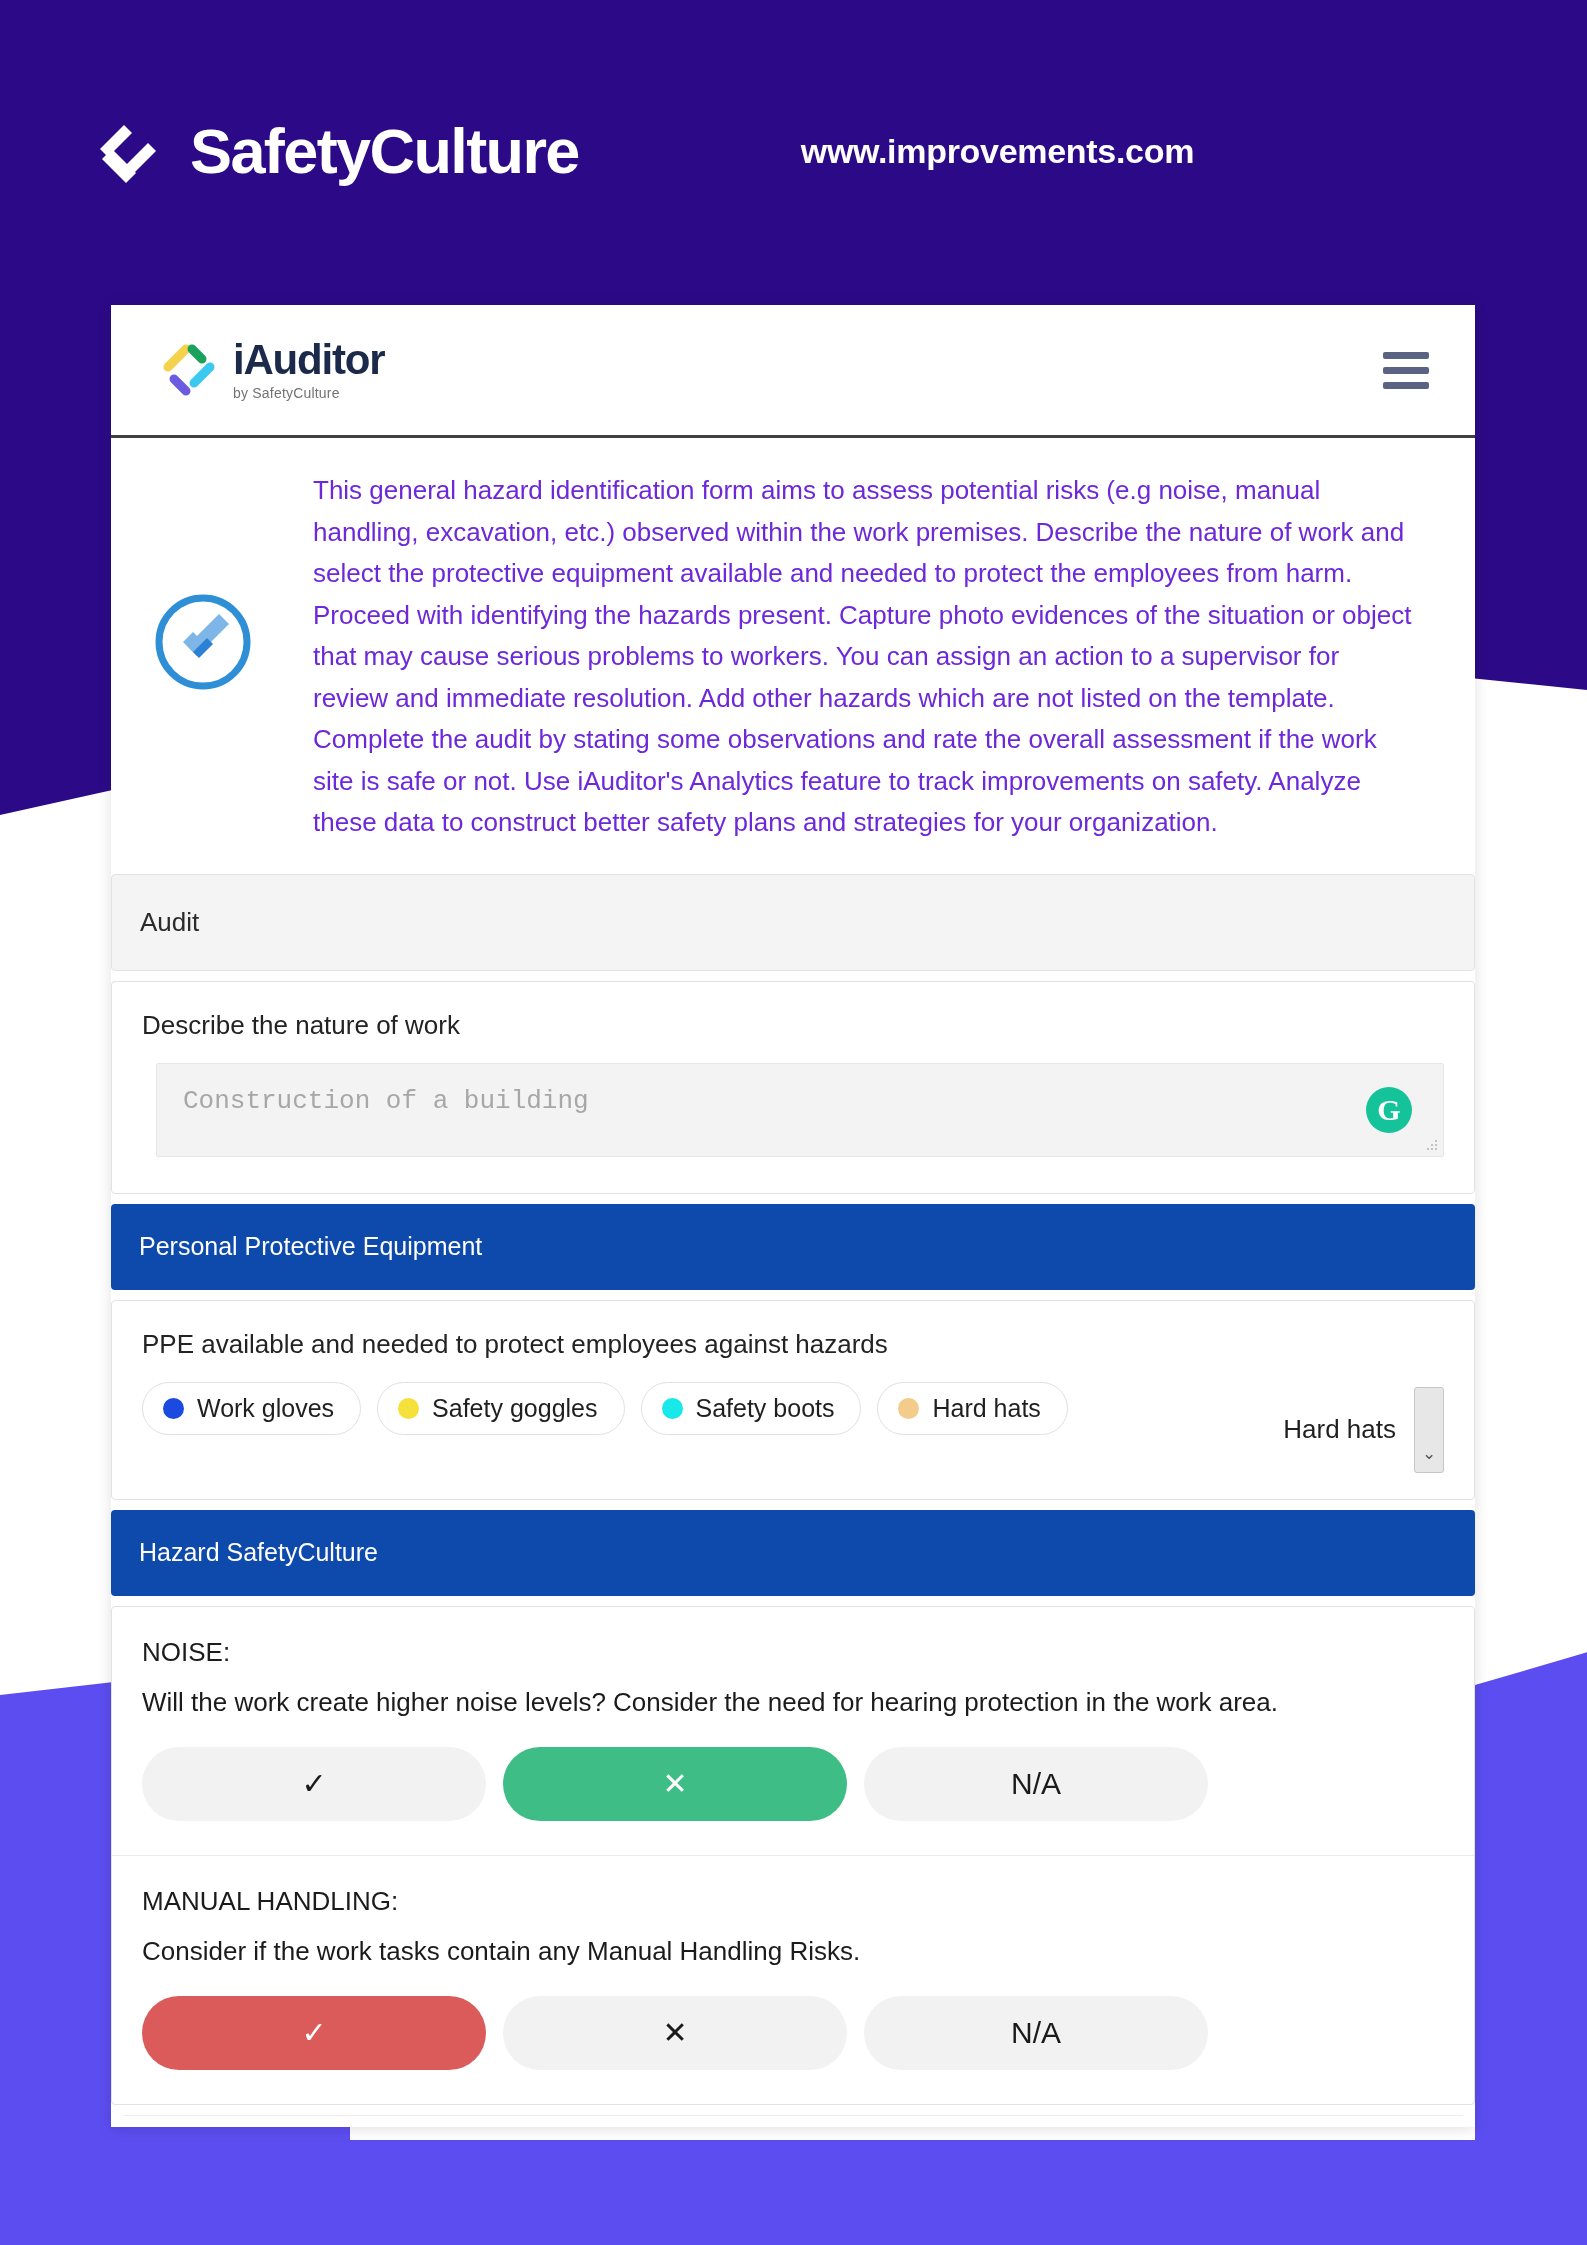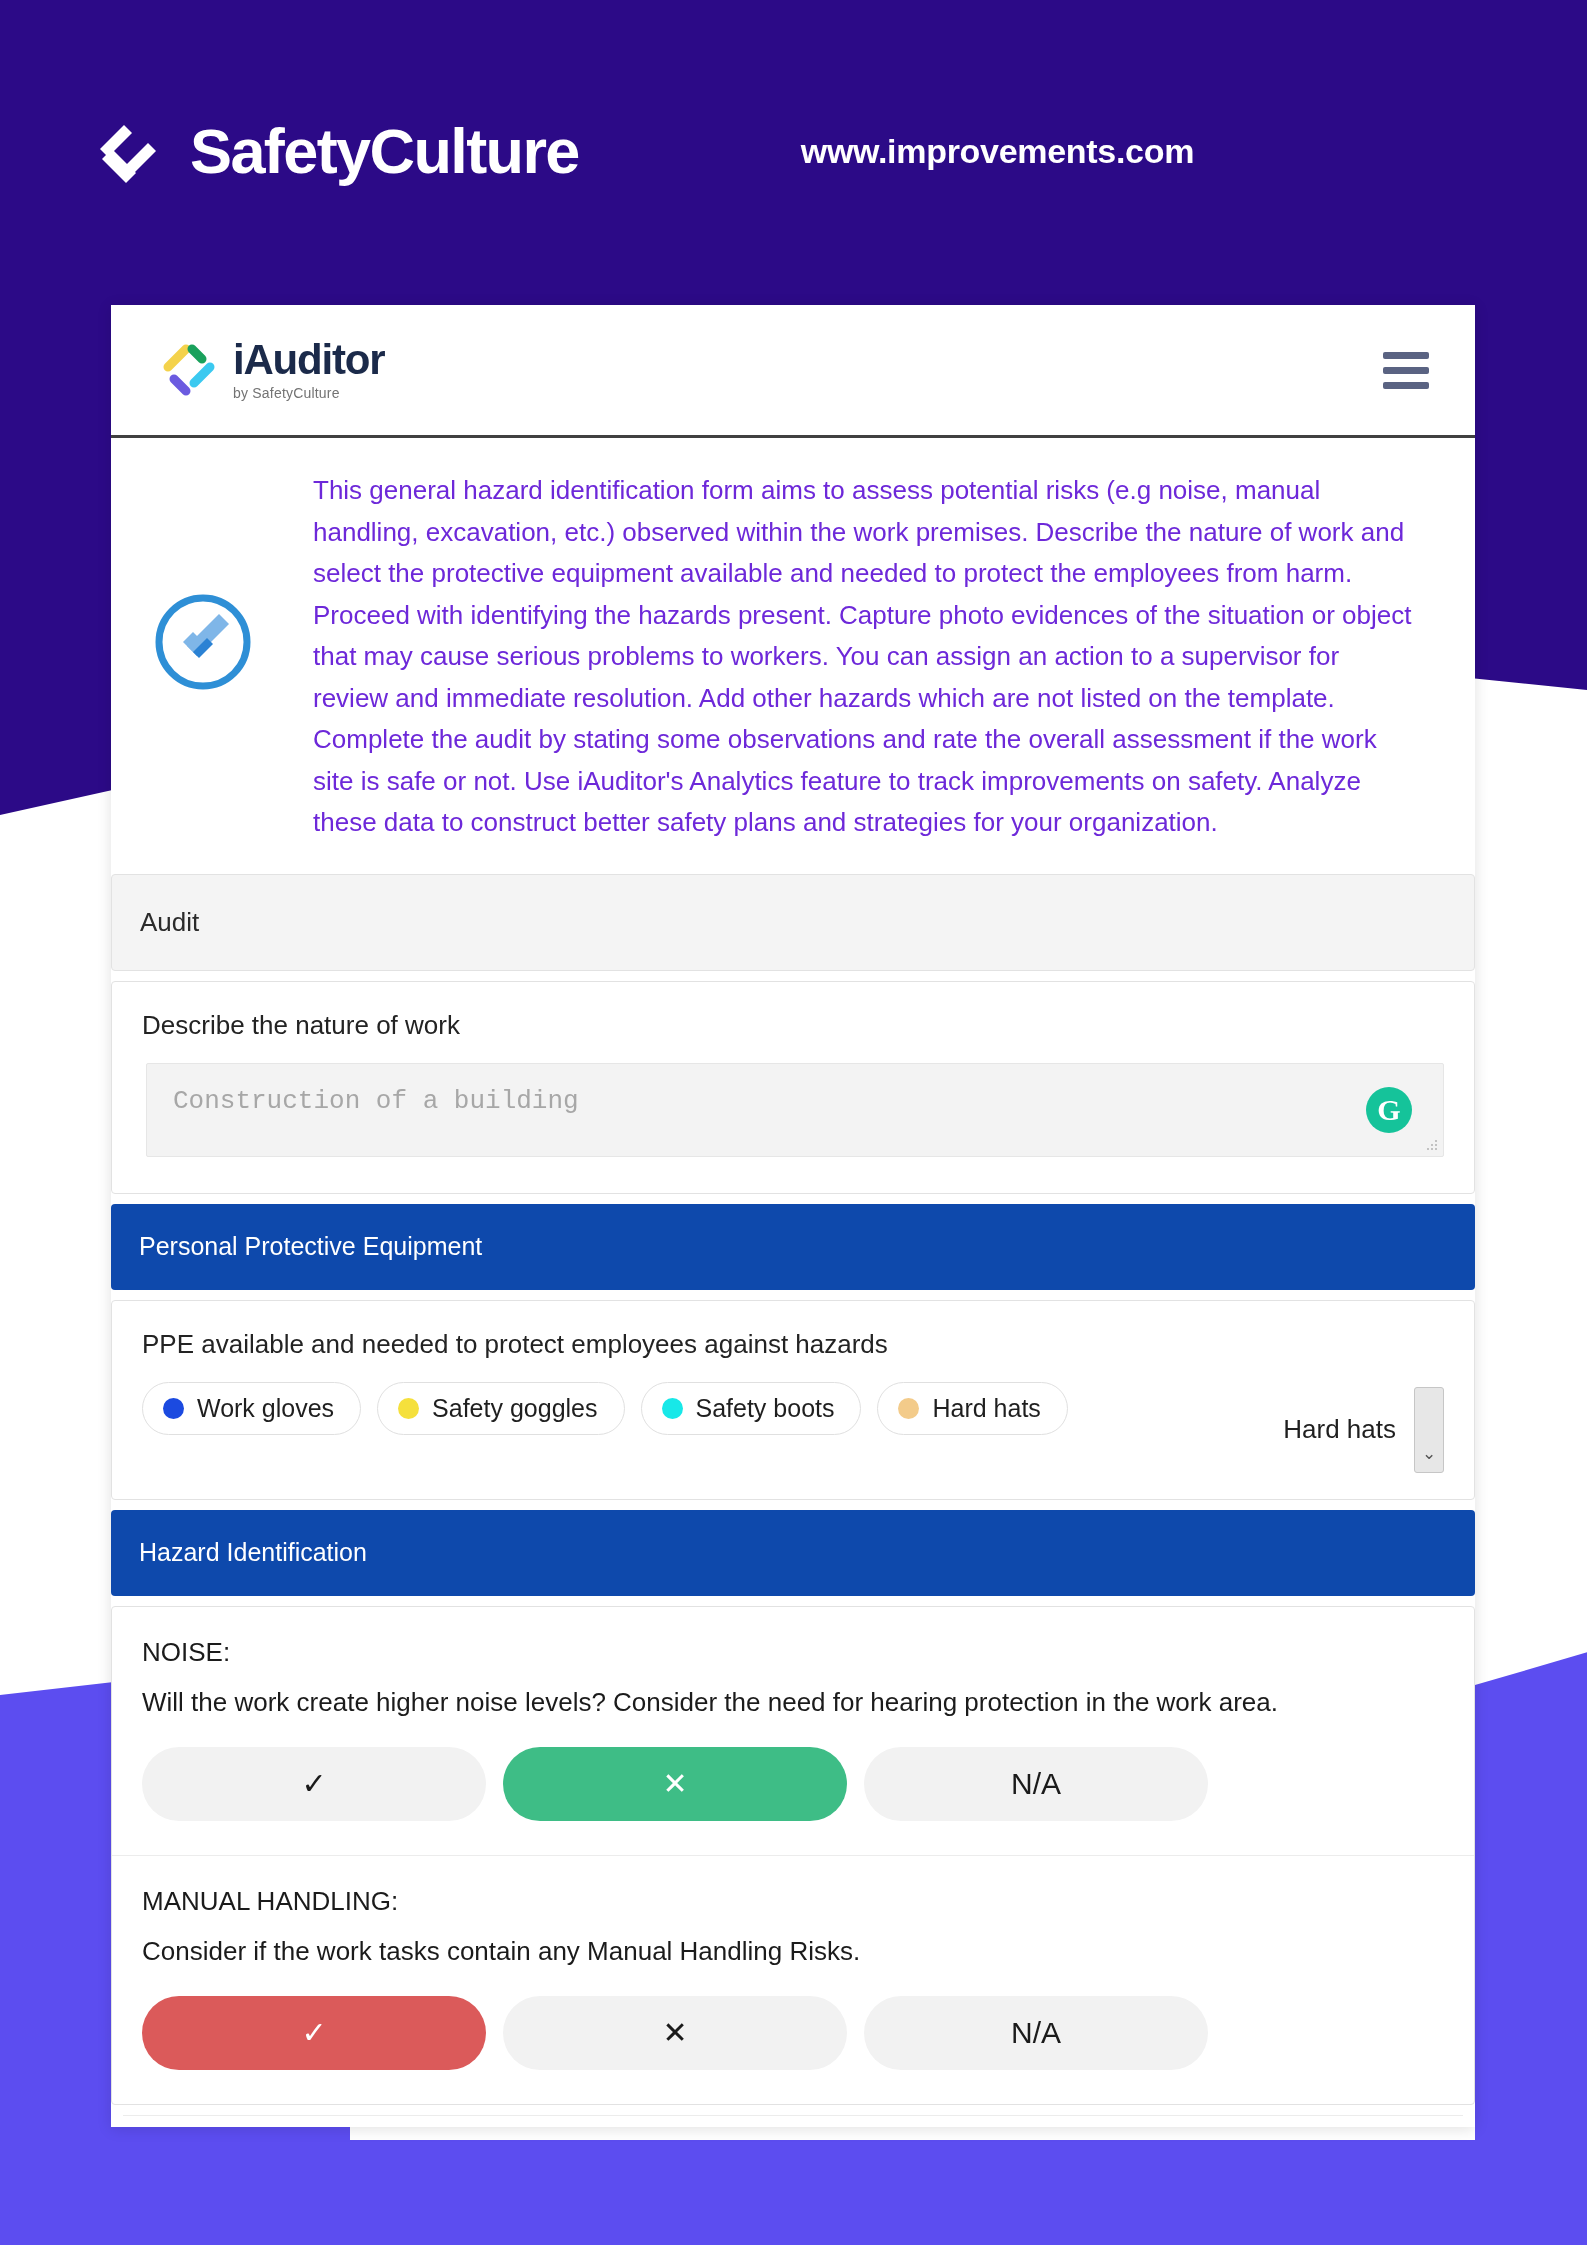--- a/index.html
+++ b/index.html
@@ -129,21 +129,21 @@
     font-size: 25px; color: #ffffff;
   }
   .panel {
     border: 1px solid #e2e2e2; border-radius: 4px;
     background: #fff; margin: 0 0 10px 0;
   }
 
   .field-label {
     font-size: 26px; color: #232323; padding: 28px 0 0 30px;
   }
-  .ta-wrap { position: relative; padding: 22px 30px 36px 34px; }
+  .ta-wrap { position: relative; padding: 22px 30px 36px 44px; }
   .textarea {
     position: relative;
     height: 94px;
     background: #f3f3f3;
     border: 1px solid #e6e6e6;
     border-radius: 2px;
     font-family: "Liberation Mono", monospace;
     font-size: 26px; color: #a7a7a7;
     padding: 22px 26px;
     overflow: hidden;
@@ -315,21 +315,21 @@
           </div>
         </div>
         <div class="ppe-right">
           <span class="ppe-sel-text">Hard hats</span>
           <span class="ppe-scroll">⌄</span>
         </div>
       </div>
     </div>
 
     <div class="sec-blue">
-      <span>Hazard Identification</span>
+      <span>Hazard SafetyCulture</span>
     </div>
 
     <div class="panel">
 
       <div class="q-block">
         <div class="q-title">NOISE:</div>
         <div class="q-desc">Will the work create higher noise levels? Consider the need for hearing protection in the work area.</div>
         <div class="answers">
           <div class="ans">
             <span class="glyph">✓</span>

